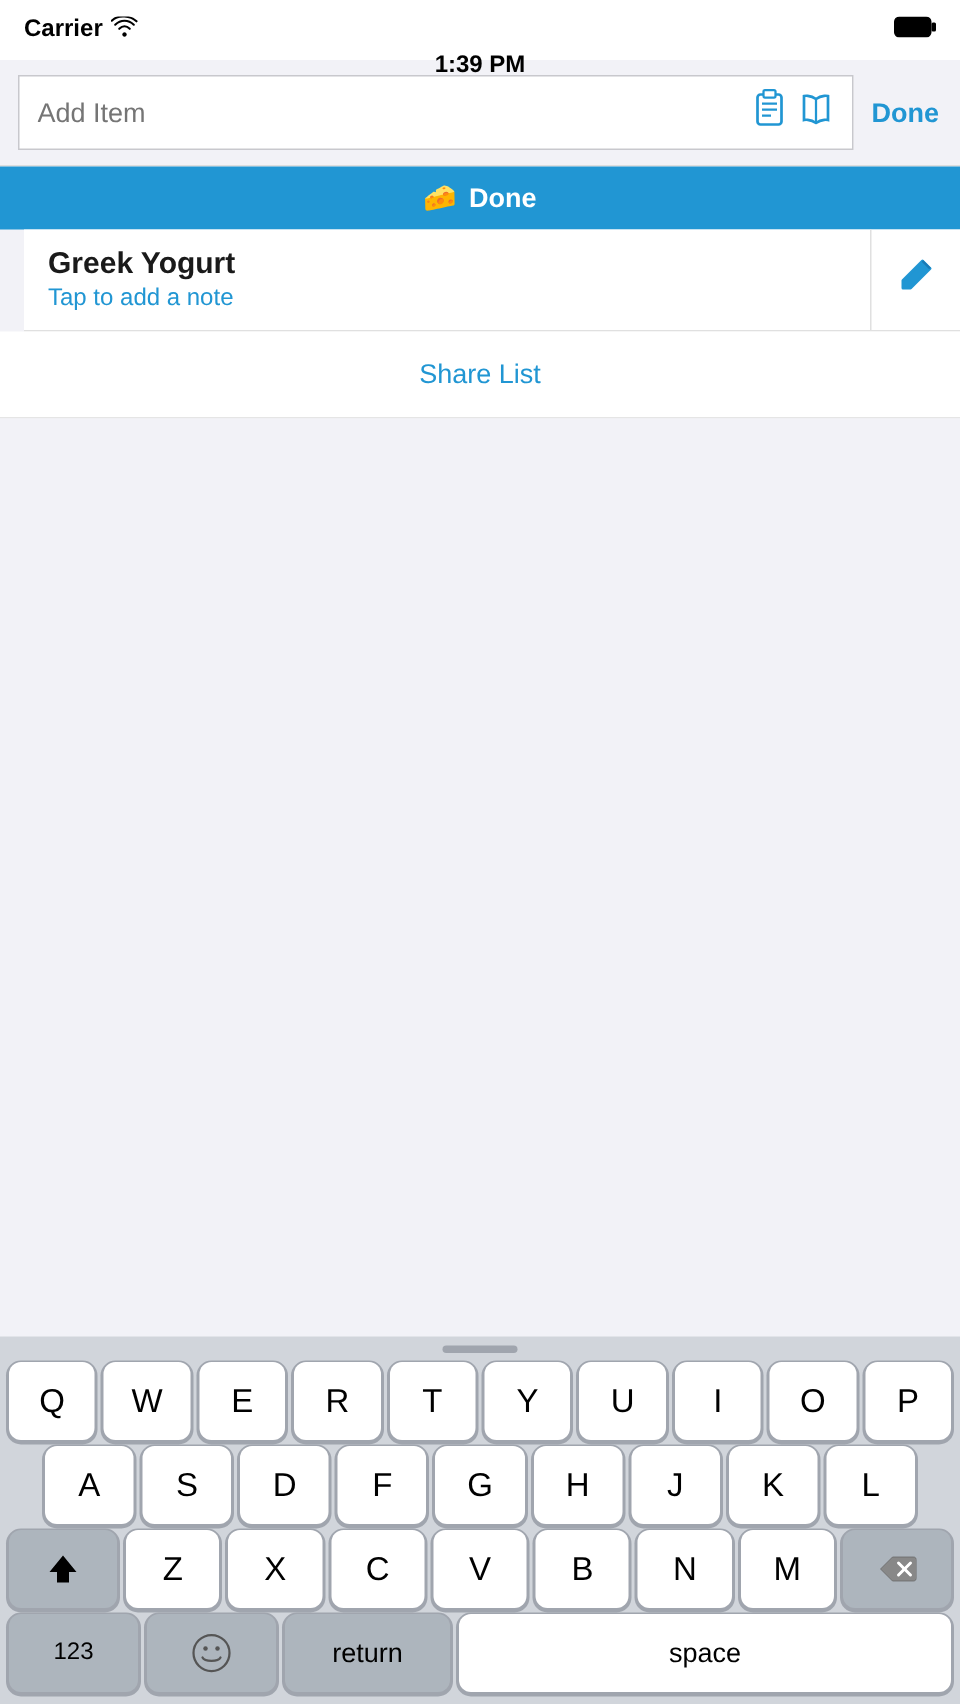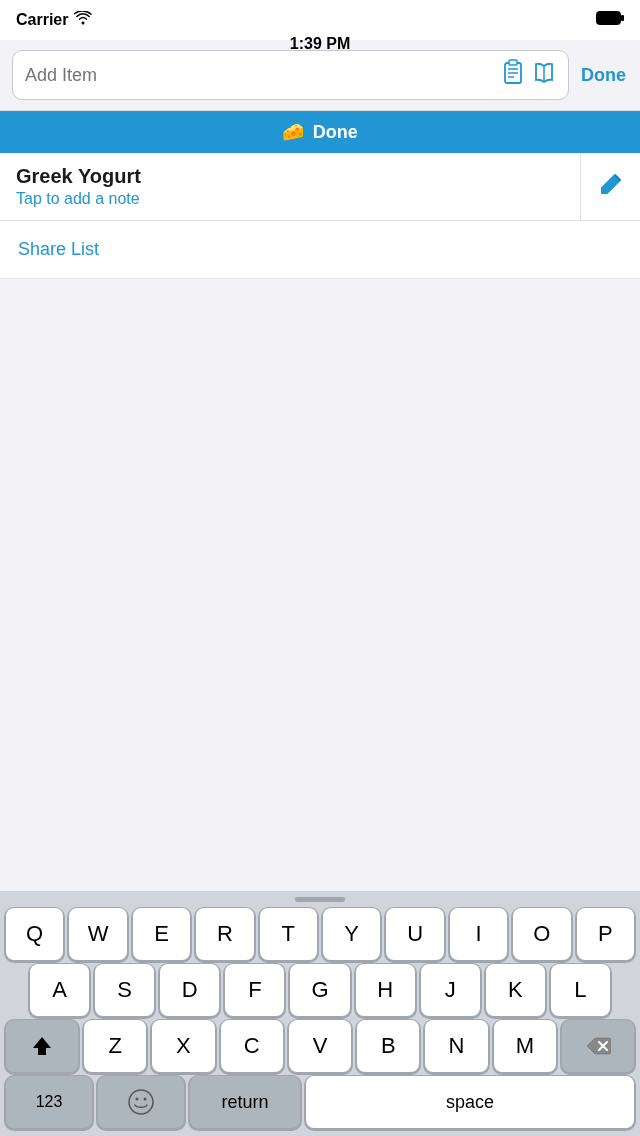--- a/index.html
+++ b/index.html
@@ -34,21 +34,21 @@
       background: #f2f2f7;
       padding: 10px 12px;
       display: flex;
       align-items: center;
       gap: 10px;
       border-bottom: 1px solid #ddd;
     }
     #add-item-input-wrapper {
       flex: 1;
       background: #ffffff;
-      border-radius: 10px;
+      border-radius: 0;
       border: 1px solid #c8c8cd;
       display: flex;
       align-items: center;
       padding: 8px 12px;
       gap: 8px;
     }
     #add-item-input {
       flex: 1;
       border: none;
       outline: none;
@@ -88,20 +88,21 @@
     .category-icon {
       font-size: 20px;
     }
 
     
     #list-item-row {
       background: #ffffff;
       display: flex;
       align-items: center;
       border-bottom: 1px solid #e0e0e0;
+      margin-left: 16px;
     }
     #list-item-content {
       flex: 1;
       padding: 12px 16px;
     }
     #item-name {
       font-size: 20px;
       font-weight: 700;
       color: #1a1a1a;
       margin-bottom: 2px;
@@ -120,20 +121,21 @@
       cursor: pointer;
     }
     .pencil-icon {
       color: #2196d3;
       font-size: 24px;
     }
 
     
     #share-list-btn {
       display: flex;
+      justify-content: center;
       padding: 18px;
       background: #ffffff;
       border-bottom: 1px solid #e5e5e5;
       cursor: pointer;
     }
     #share-list-btn span {
       color: #2196d3;
       font-size: 18px;
     }
 

